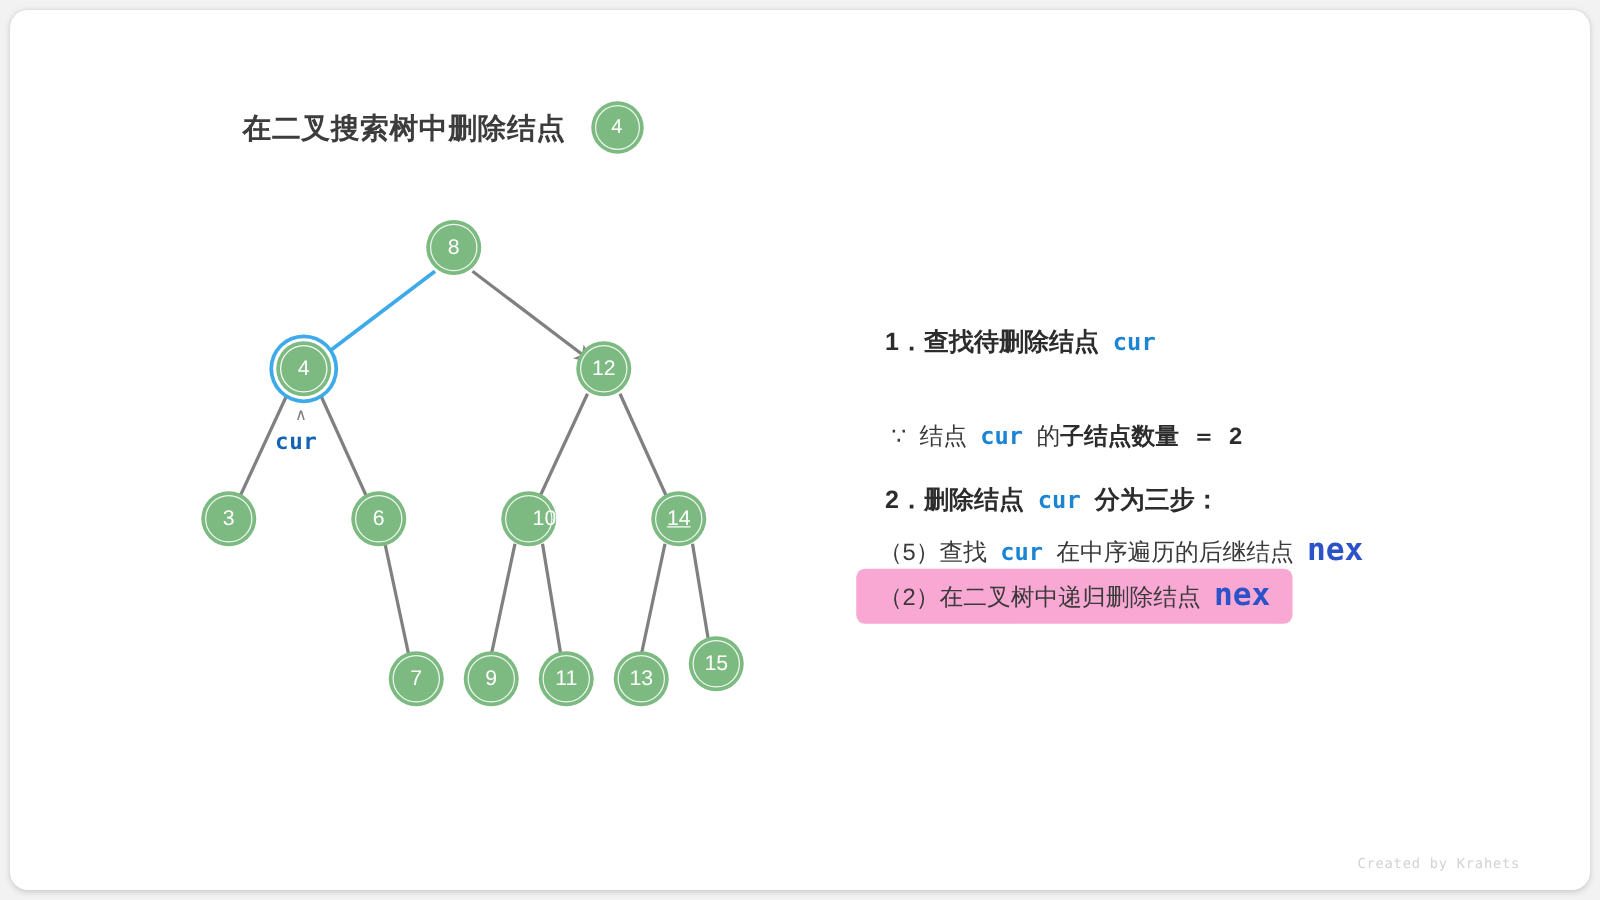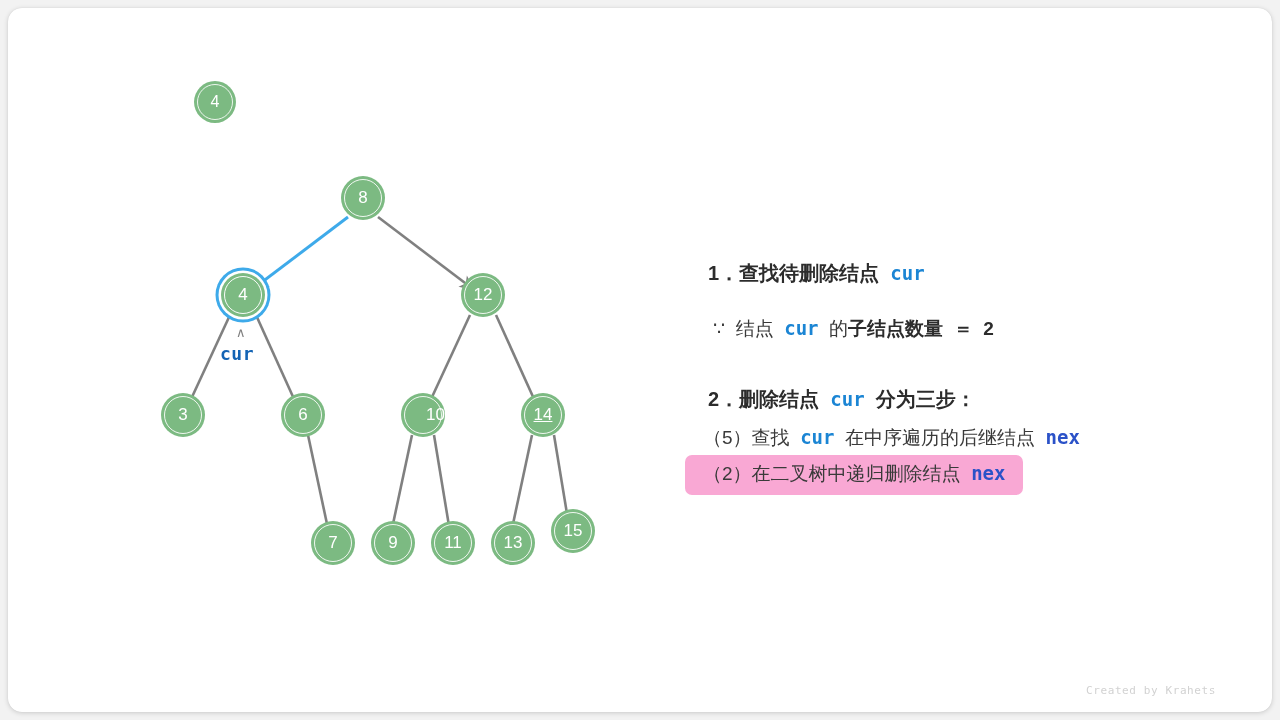--- a/index.html
+++ b/index.html
@@ -148,26 +148,26 @@
   .mono-blue {
     font-family: "DejaVu Sans Mono", "Liberation Mono", monospace;
     font-weight: bold;
     color: #1b85d4;
     font-size: 19px;
   }
   .mono-navy {
     font-family: "DejaVu Sans Mono", "Liberation Mono", monospace;
     font-weight: bold;
     color: #2b52c8;
-    font-size: 19px;
+    font-size: 25px;
   }
   .bold-blk { font-weight: bold; color: #2c2c2c; }
 
   #line1 { position: absolute; left: 23px; top: 12px; }
-  #line2 { position: absolute; left: 28px; top: 68px; text-align: right; }
+  #line2 { position: absolute; left: 28px; top: 88px; text-align: right; }
   #line3 { position: absolute; left: 23px; top: 138px; }
   #line4 { position: absolute; left: 18px; top: 177px; }
   #line5-wrap {
     position: absolute;
     left: 0px;
     top: 207px;
     background: #f9a8d4;
     border-radius: 7px;
     padding: 6px 18px 8px 18px;
   }
@@ -182,20 +182,21 @@
     letter-spacing: 0.6px;
   }
 </style>
 </head>
 <body>
 
 <div id="stage">
   <div id="card">
 
     <div id="title-row">
+      <div id="title-text">在二叉搜索树中删除结点</div>
       <div class="badge">
         <span>4</span>
       </div>
     </div>
 
     <div id="tree">
 
       <svg width="660" height="620" style="position:absolute;left:0;top:0;">
         <defs>
           <marker id="ah-gray" markerWidth="7" markerHeight="7" refX="5.4" refY="3.1" orient="auto" markerUnits="strokeWidth">

